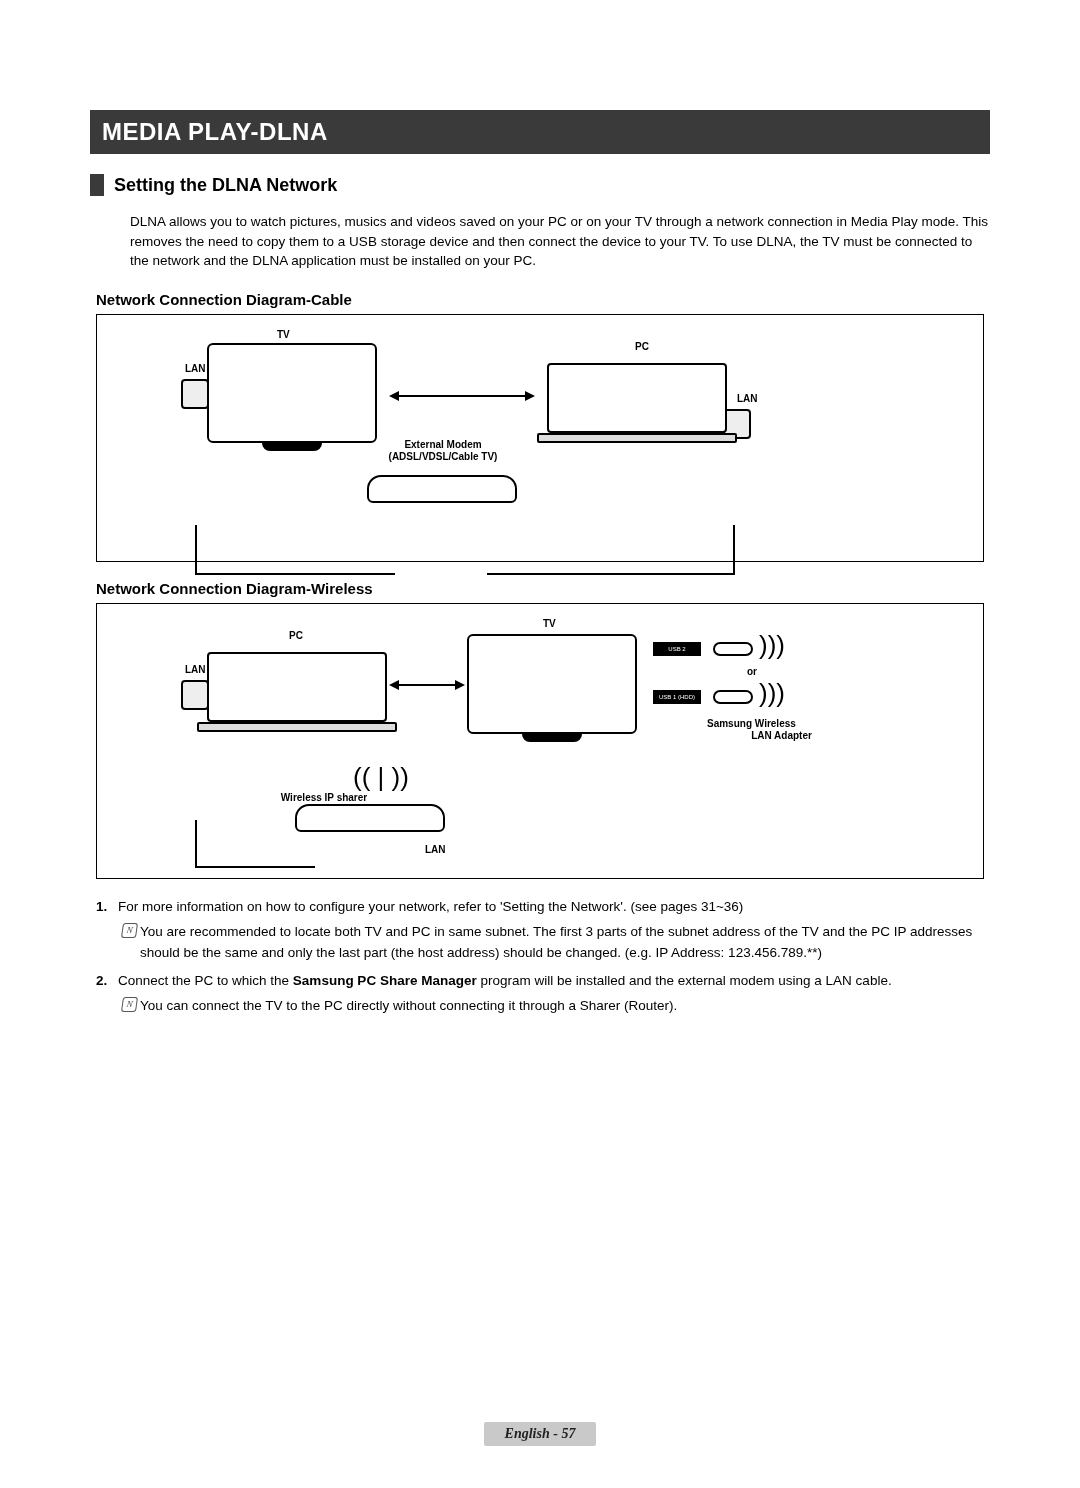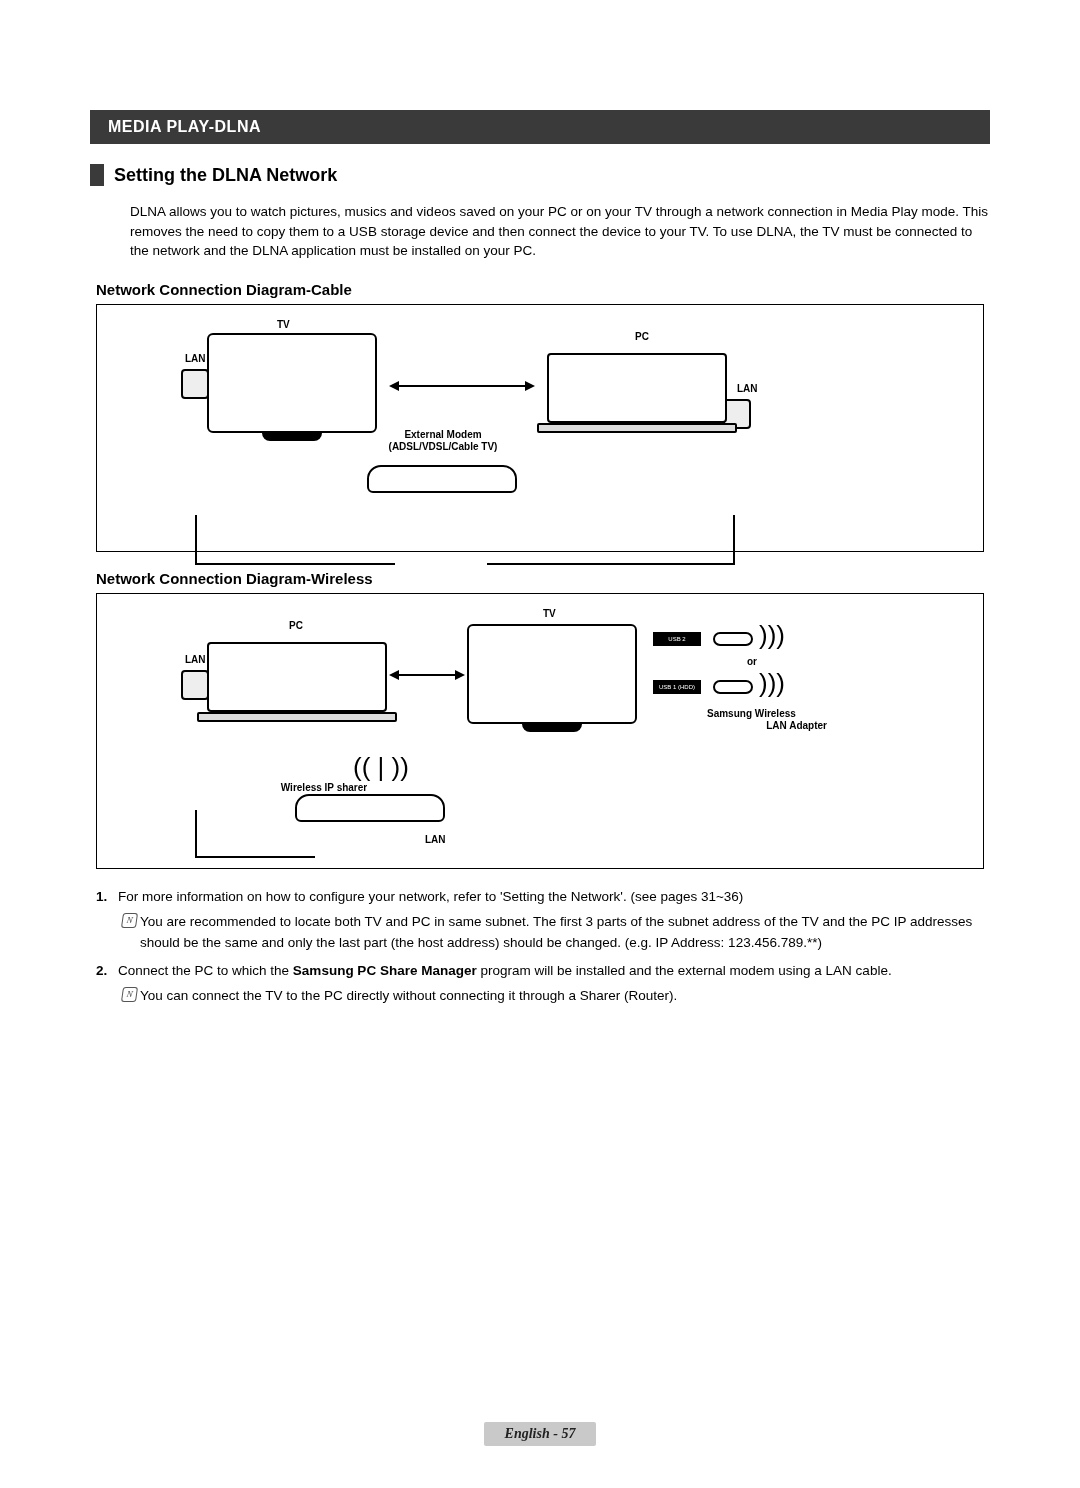--- a/index.html
+++ b/index.html
@@ -10,22 +10,22 @@
     height: 1488px;
     position: relative;
     padding: 110px 90px 0 90px;
     font-size: 13px;
     color: #000;
   }
   .chapter-title {
     background: #3a3a3a;
     color: #fff;
     font-weight: bold;
-    font-size: 16px;
-    padding: 8px 18px;
+    font-size: 24px;
+    padding: 8px 12px;
     letter-spacing: 0.5px;
   }
   .section-heading {
     display: flex;
     align-items: center;
     margin: 20px 0 16px 0;
   }
   .section-marker {
     width: 14px;
     height: 22px;
@@ -226,21 +226,21 @@
 </div>
 
 <div class="sub-heading">Network Connection Diagram-Wireless</div>
 <div class="diagram-box wireless">
   <span class="d-label" style="left:446px; top:14px;">TV</span>
   <span class="d-label" style="left:192px; top:26px;">PC</span>
   <span class="d-label" style="left:88px; top:60px;">LAN</span>
   <span class="d-label" style="left:328px; top:240px;">LAN</span>
   <span class="d-label" style="left:172px; top:188px; width:110px;">Wireless IP sharer</span>
   <span class="d-label" style="left:610px; top:114px; width:120px; text-align:left;">Samsung Wireless</span>
-  <span class="d-label" style="left:610px; top:126px; width:120px; text-align:right;padding-left:29px;">LAN Adapter</span>
+  <span class="d-label" style="left:610px; top:126px; width:120px; text-align:center;padding-left:29px;">LAN Adapter</span>
   <span class="d-label" style="left:650px; top:62px;">or</span>
 
   <div class="tv-shape" style="left:370px; top:30px;"></div>
   <div class="tv-stand" style="left:425px; top:130px;"></div>
   <div class="laptop-shape" style="left:110px; top:48px;"></div>
   <div class="laptop-base" style="left:100px; top:118px;"></div>
   <div class="port-shape" style="left:84px; top:76px;"></div>
 
   <div class="arrow-bi" style="left:300px; top:80px; width:60px;"></div>
 

